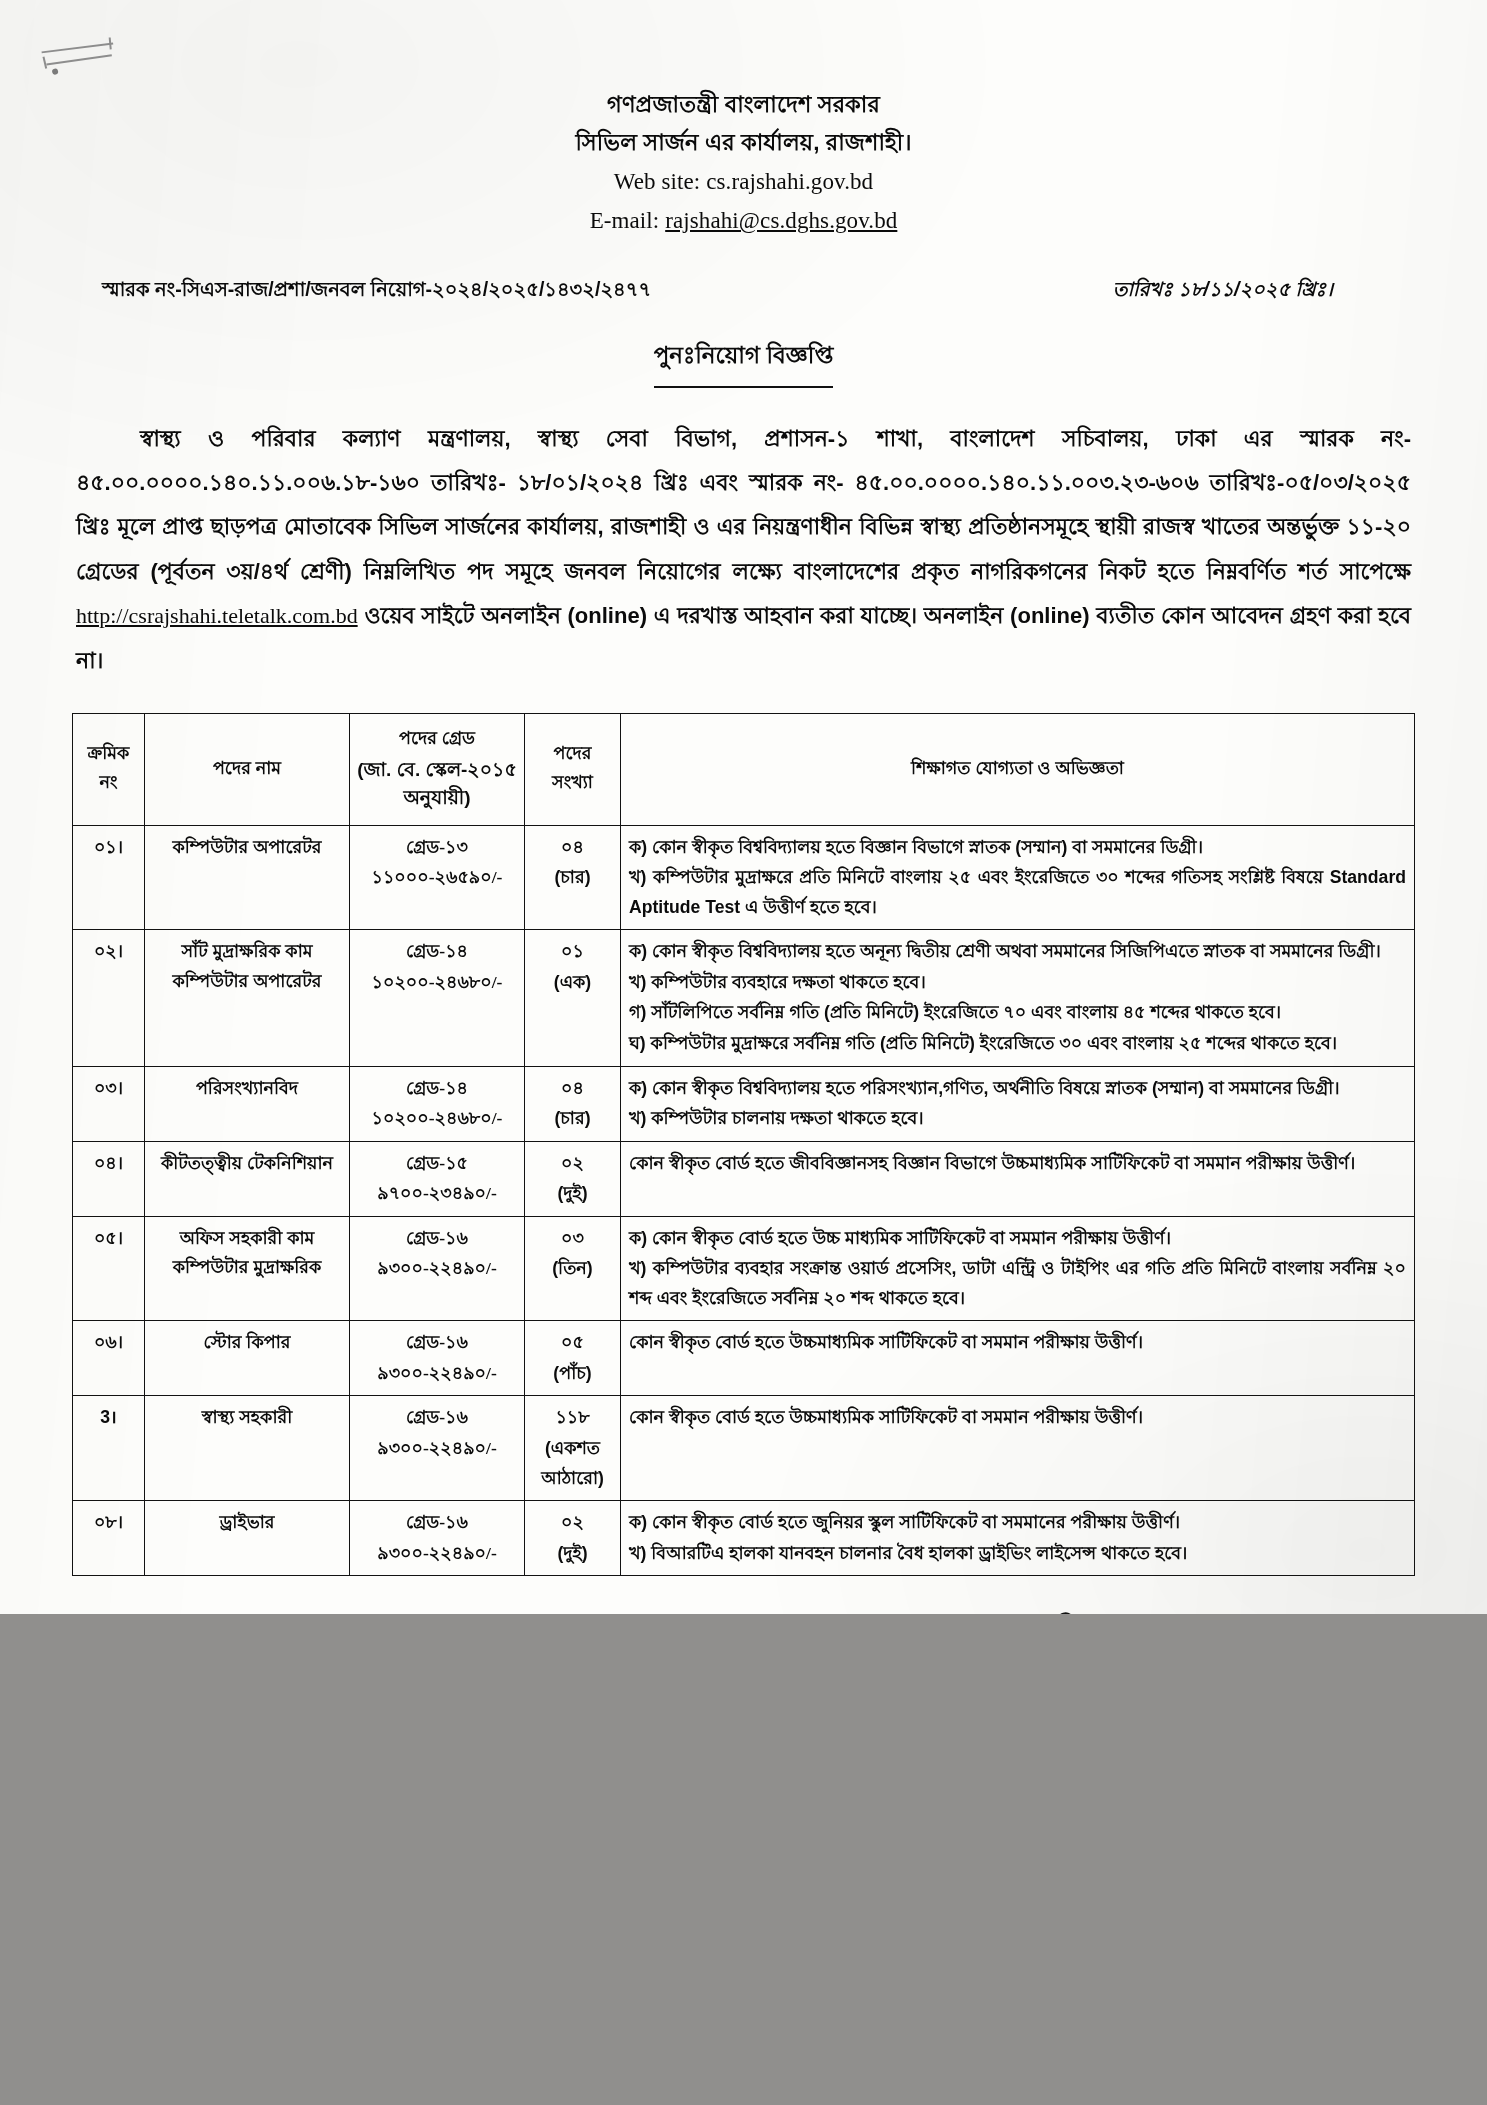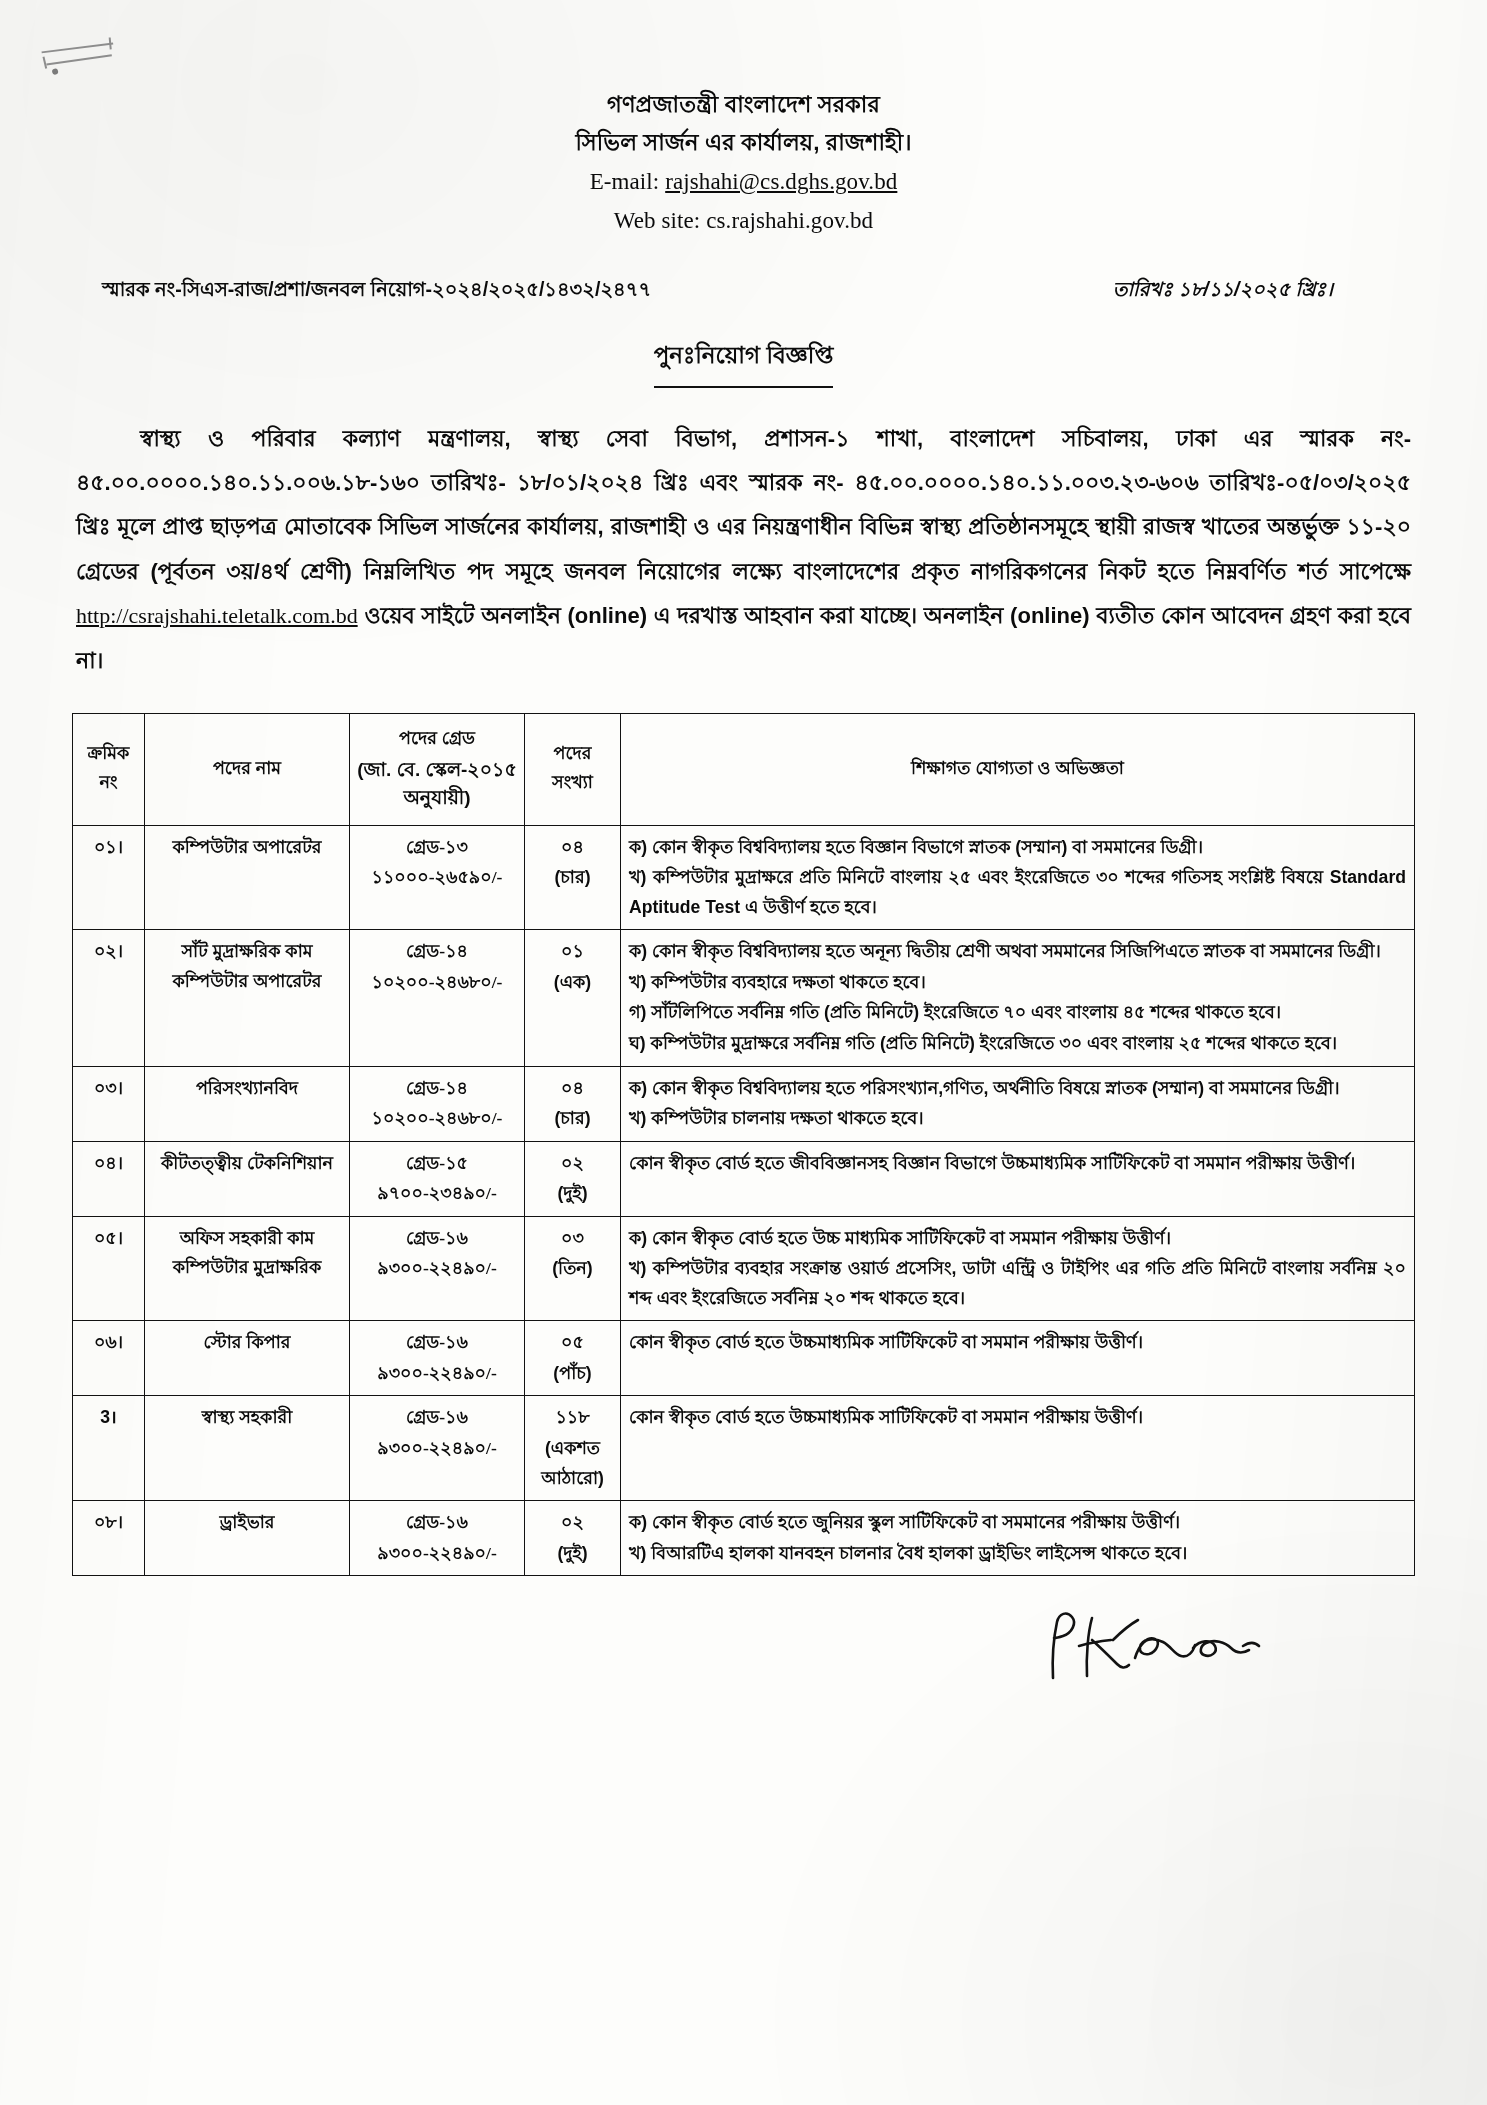--- a/index.html
+++ b/index.html
@@ -1,18 +1,18 @@
 <!DOCTYPE html>
 <html><head>
 <meta charset="utf-8">
 <style>
   html,body{margin:0;padding:0;background:#908f8d;}
   *{box-sizing:border-box;}
   .page{
-    width:1487px;height:2105px;margin:0 auto;position:relative;
+    width:1487px;height:1614px;margin:0 auto;position:relative;
     background:#fdfdfb;
     font-family:"Liberation Serif","DejaVu Serif",serif;
     color:#0b0b0b;
     overflow:hidden;
   }
   
   .scan-tint{position:absolute;inset:0;pointer-events:none;
     background:
       radial-gradient(ellipse 70% 40% at 20% 4%, rgba(0,0,0,.035), transparent 70%),
       radial-gradient(ellipse 60% 35% at 92% 96%, rgba(0,0,0,.04), transparent 70%),
@@ -97,26 +97,26 @@
       <i class="d"></i>
       <i class="e"></i>
   </div>
 
   <div class="content">
 
     <div class="letterhead">
       <div class="lh-bn">গণপ্রজাতন্ত্রী বাংলাদেশ সরকার</div>
       <div class="lh-bn two">সিভিল সার্জন এর কার্যালয়, রাজশাহী।</div>
       <div class="lh-en">
+        <span>Web site:</span>
+        <span>cs.rajshahi.gov.bd</span>
+      </div>
+      <div class="lh-en">
         <span>E-mail:</span>
         <span class="u">rajshahi@cs.dghs.gov.bd</span>
-      </div>
-      <div class="lh-en">
-        <span>Web site:</span>
-        <span>cs.rajshahi.gov.bd</span>
       </div>
     </div>
 
     <div class="memo-row">
       <div class="memo-no">স্মারক নং-সিএস-রাজ/প্রশা/জনবল নিয়োগ-২০২৪/২০২৫/১৪৩২/২৪৭৭</div>
       <div class="memo-date">তারিখঃ ১৮/১১/২০২৫ খ্রিঃ।</div>
     </div>
 
     <div class="doc-title">
       <span>পুনঃনিয়োগ বিজ্ঞপ্তি</span>

